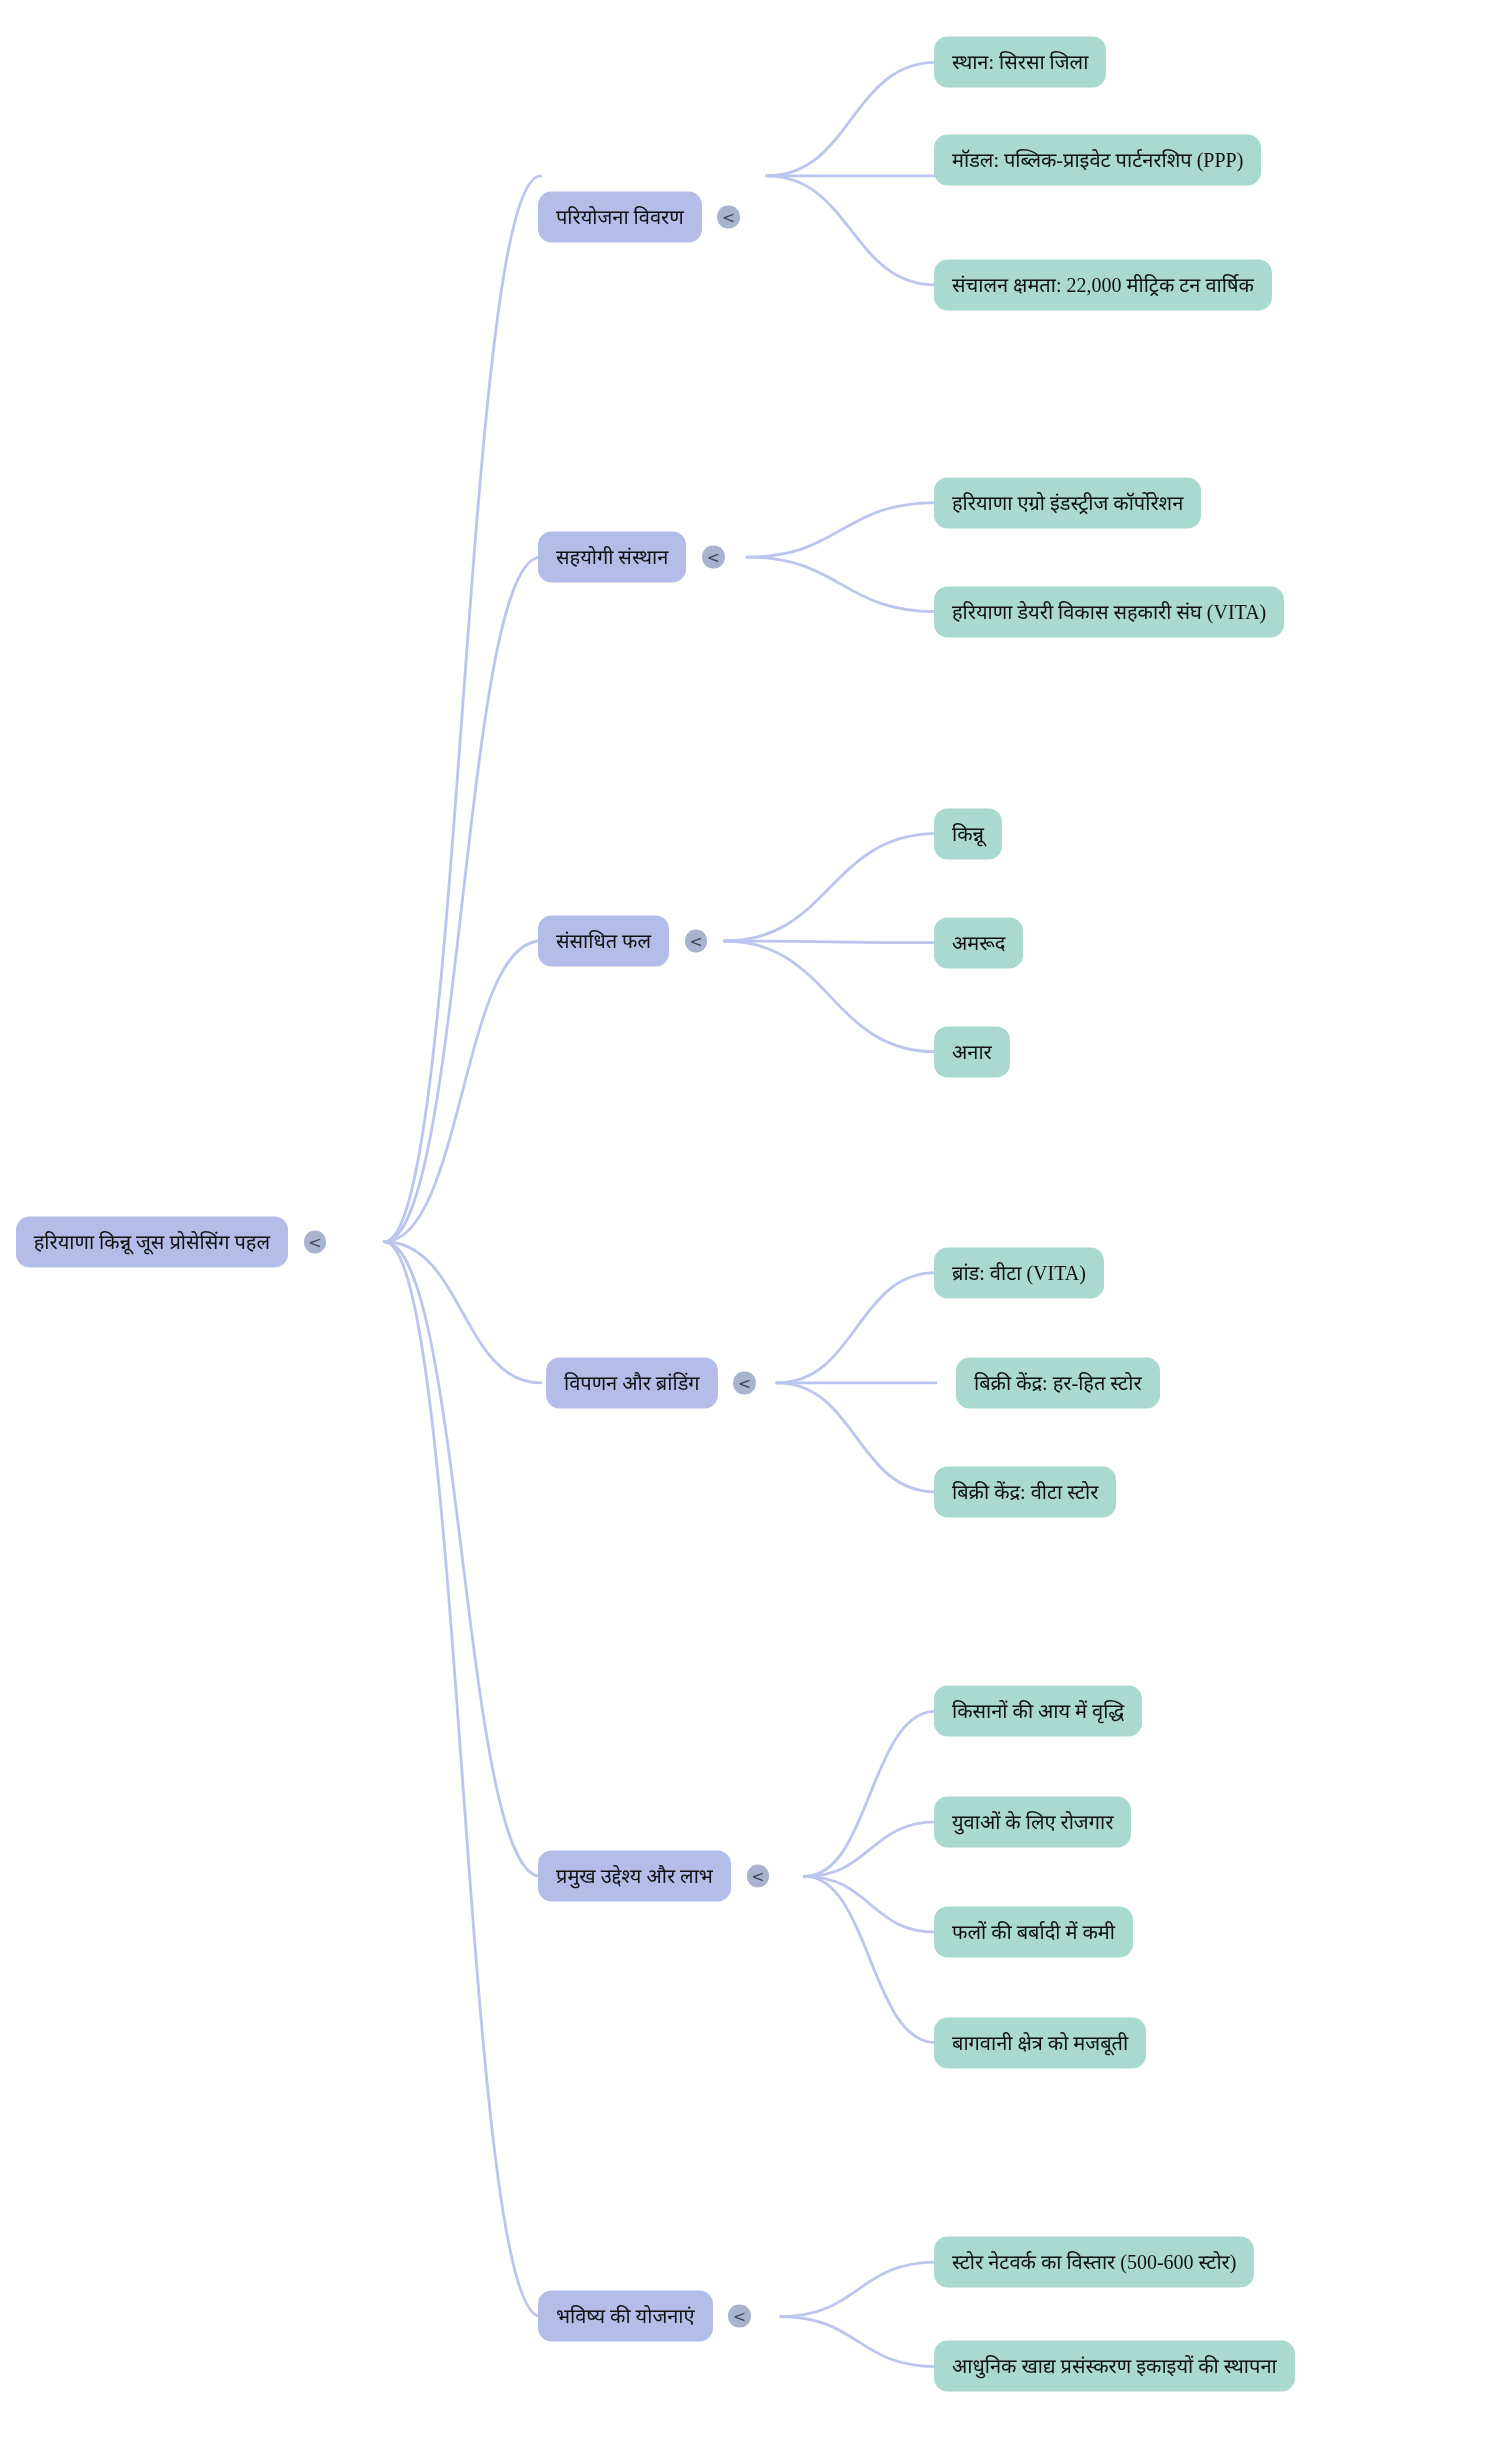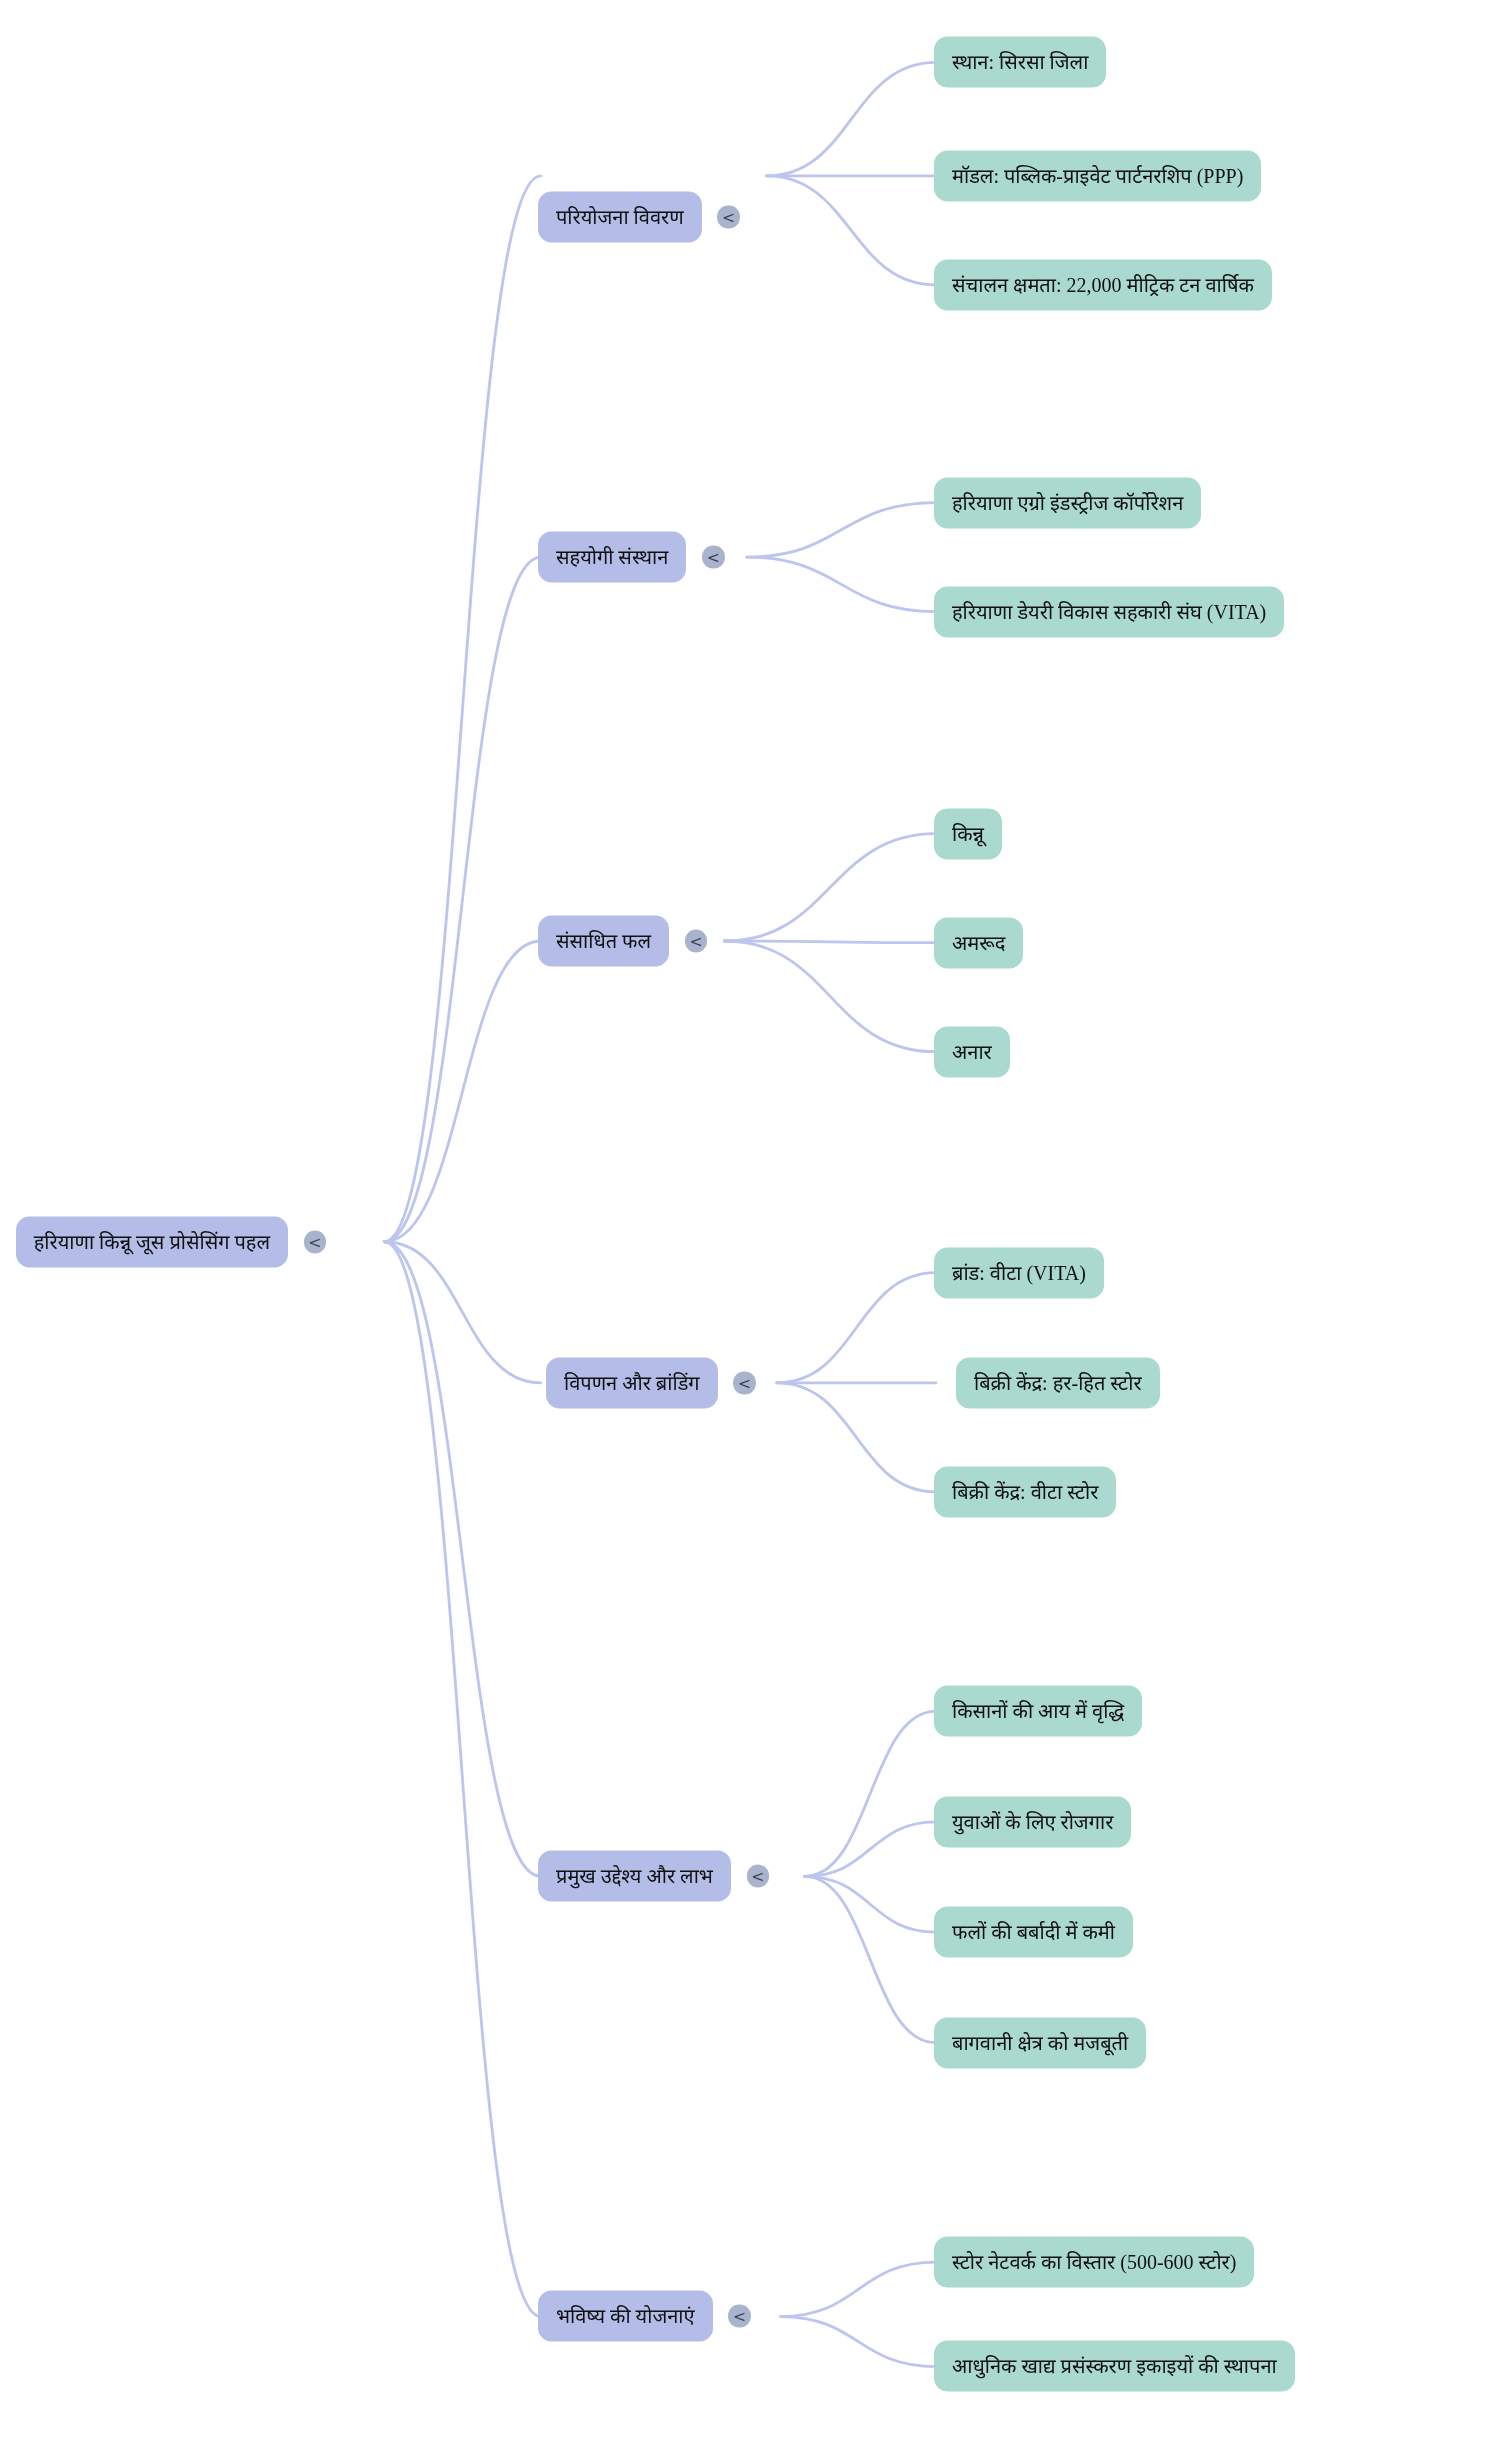--- a/index.html
+++ b/index.html
@@ -81,21 +81,21 @@
         <div class="box root">हरियाणा किन्नू जूस प्रोसेसिंग पहल</div>
         <div class="toggle">&lt;</div>
       </div>
       <div class="nodewrap" style="left: 538px; top: 176px; margin-top: 41px;">
         <div class="box branch">परियोजना विवरण</div>
         <div class="toggle">&lt;</div>
       </div>
       <div class="nodewrap" style="left: 934px; top: 62px;">
         <div class="box leaf">स्थान: सिरसा जिला</div>
       </div>
-      <div class="nodewrap" style="left: 934px; top: 176px;">
+      <div class="nodewrap" style="left: 934px; top: 160px;">
         <div class="box leaf">मॉडल: पब्लिक-प्राइवेट पार्टनरशिप (PPP)</div>
       </div>
       <div class="nodewrap" style="left: 934px; top: 285px;">
         <div class="box leaf">संचालन क्षमता: 22,000 मीट्रिक टन वार्षिक</div>
       </div>
       <div class="nodewrap" style="left: 538px; top: 557px;">
         <div class="box branch">सहयोगी संस्थान</div>
         <div class="toggle">&lt;</div>
       </div>
       <div class="nodewrap" style="left: 934px; top: 503px;">

